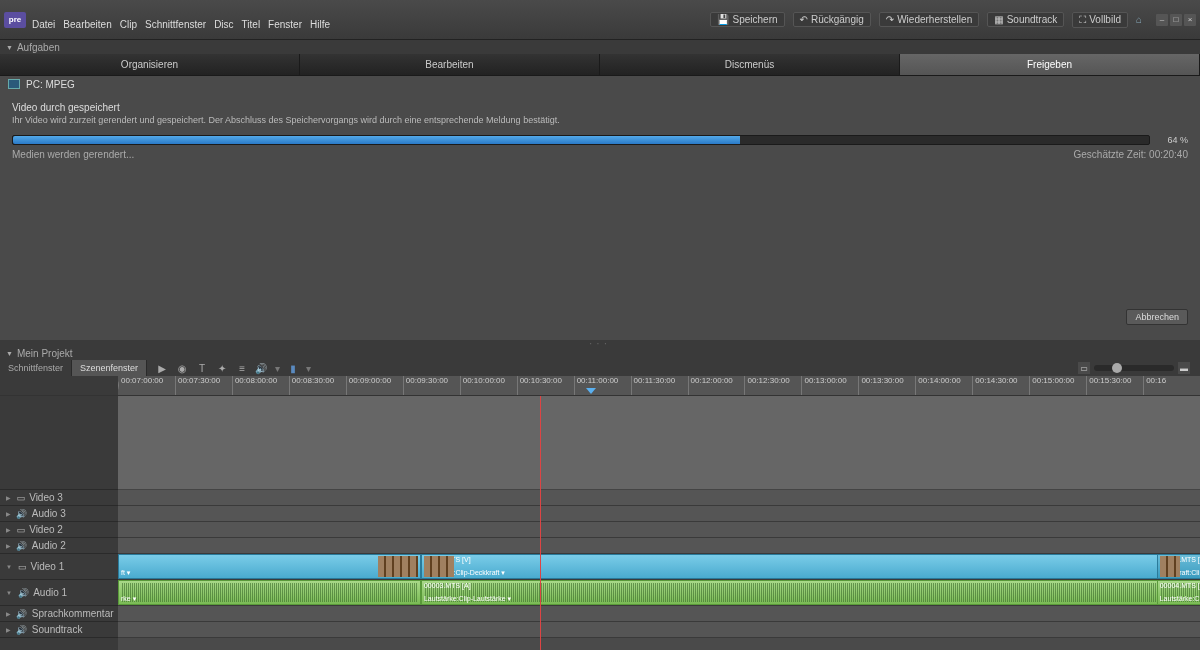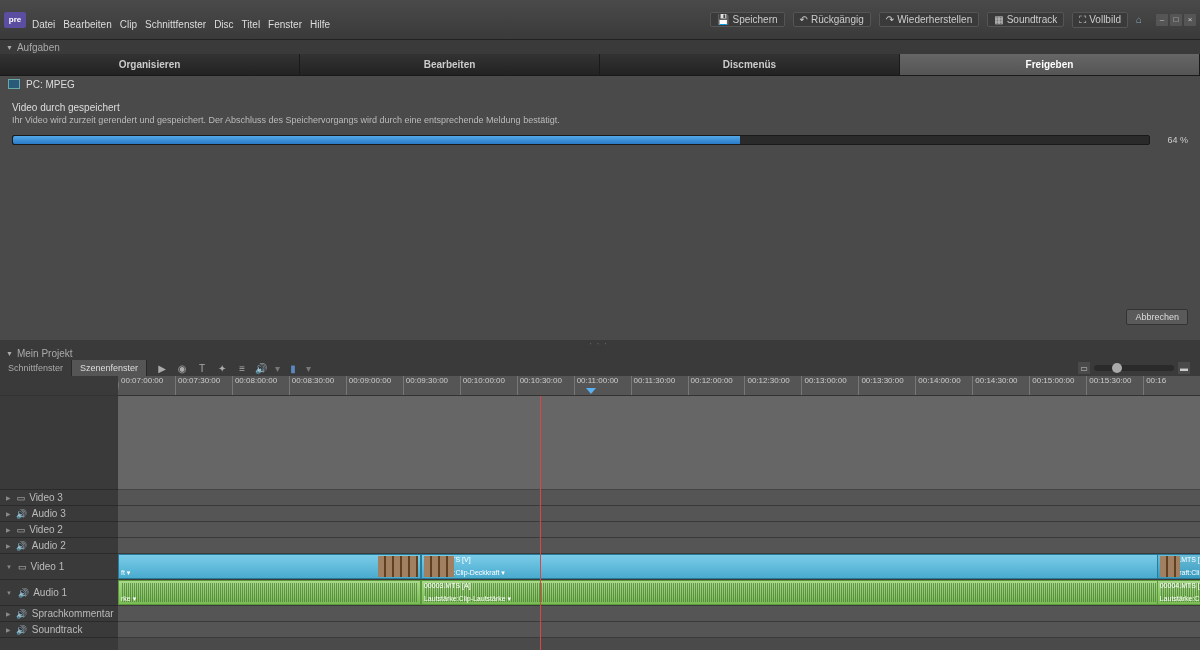--- a/index.html
+++ b/index.html
@@ -14,21 +14,21 @@
 .top-btn { background: #3a3a3a; border: 1px solid #555; padding: 1px 6px; border-radius: 2px; color: #ccc; cursor: pointer; display: flex; align-items: center; gap: 3px; }
 .top-icon { font-size: 10px; }
 .win-controls { display: flex; gap: 2px; margin-left: 6px; }
 .win-btn { width: 12px; height: 12px; background: #555; border-radius: 1px; display: flex; align-items: center; justify-content: center; font-size: 8px; color: #ccc; cursor: pointer; }
 
 
 .panel-header { height: 14px; background: #3a3a3a; padding: 0 6px; display: flex; align-items: center; font-size: 9px; color: #aaa; }
 .panel-header .tri { margin-right: 4px; font-size: 7px; }
 
 
-.main-tabs { display: flex; height: 22px; background: #f0abfc; border-bottom: 1px solid #1a1a1a; font-weight: bold; }
+.main-tabs { display: flex; height: 22px; background: #f0abfc; border-bottom: 1px solid #1a1a1a; }
 .main-tab { flex: 1; display: flex; align-items: center; justify-content: center; color: #ccc; background: linear-gradient(#333, #222); border-right: 1px solid #1a1a1a; cursor: pointer; }
 .main-tab.active { background: linear-gradient(#666, #555); color: #fff; }
 
 
 .title-bar { height: 16px; background: #4a4a4a; padding: 2px 8px; display: flex; align-items: center; gap: 6px; font-size: 10px; color: #ddd; }
 .monitor-icon { width: 12px; height: 10px; border: 1px solid #6aa; background: #2a5a7a; }
 
 
 .content { padding: 10px 12px; background: #4a4a4a; height: 248px; position: relative; }
 .status-title { font-size: 10px; color: #ddd; margin-bottom: 2px; }
@@ -154,20 +154,24 @@
 </div>
 
 <div class="content">
   <div class="status-title">Video durch gespeichert</div>
   <div class="status-desc">Ihr Video wird zurzeit gerendert und gespeichert. Der Abschluss des Speichervorgangs wird durch eine entsprechende Meldung bestätigt.</div>
   <div class="progress-row">
     <div class="progress-outer">
       <div class="progress-inner" style="width:64%"></div>
     </div>
     <div class="progress-pct">64 %</div>
+  </div>
+  <div class="render-footer">
+    <span>Medien werden gerendert...</span>
+    <span>Geschätzte Zeit: 00:20:40</span>
   </div>
   <button class="cancel-btn">Abbrechen</button>
 </div>
 <div class="grabber"></div>
 
 <div class="panel-header">
     <span class="tri">▼</span>
     <span>Mein Projekt</span>
   </div>
 

